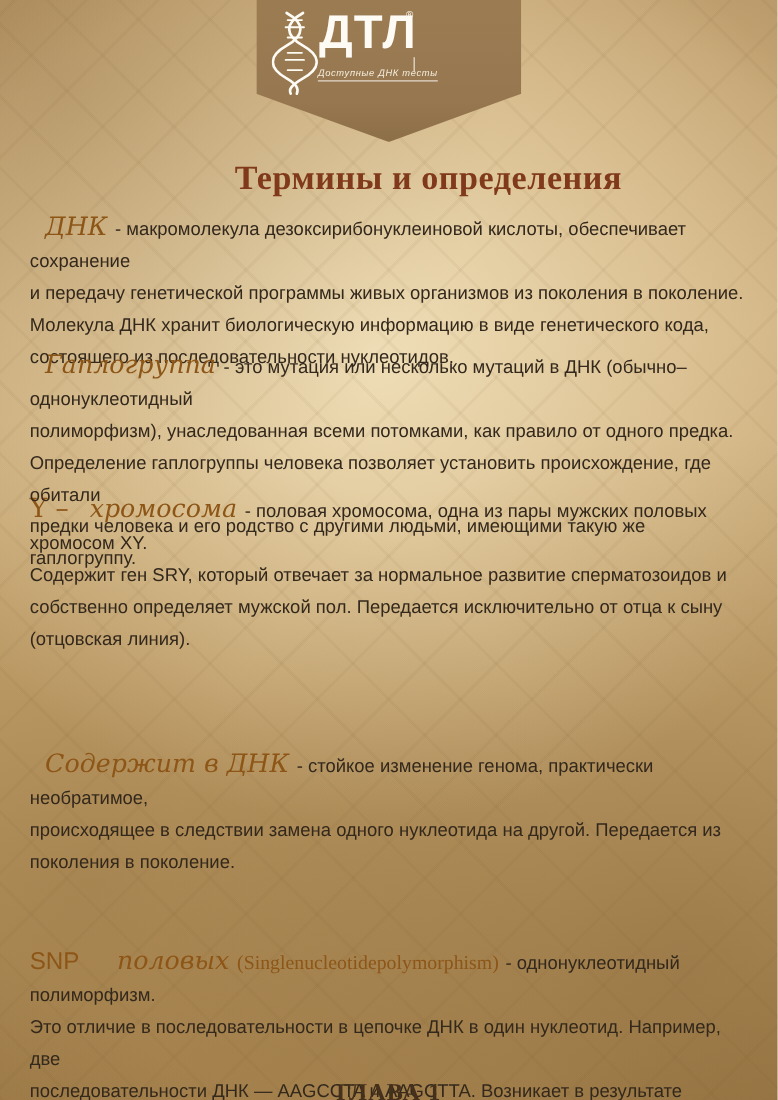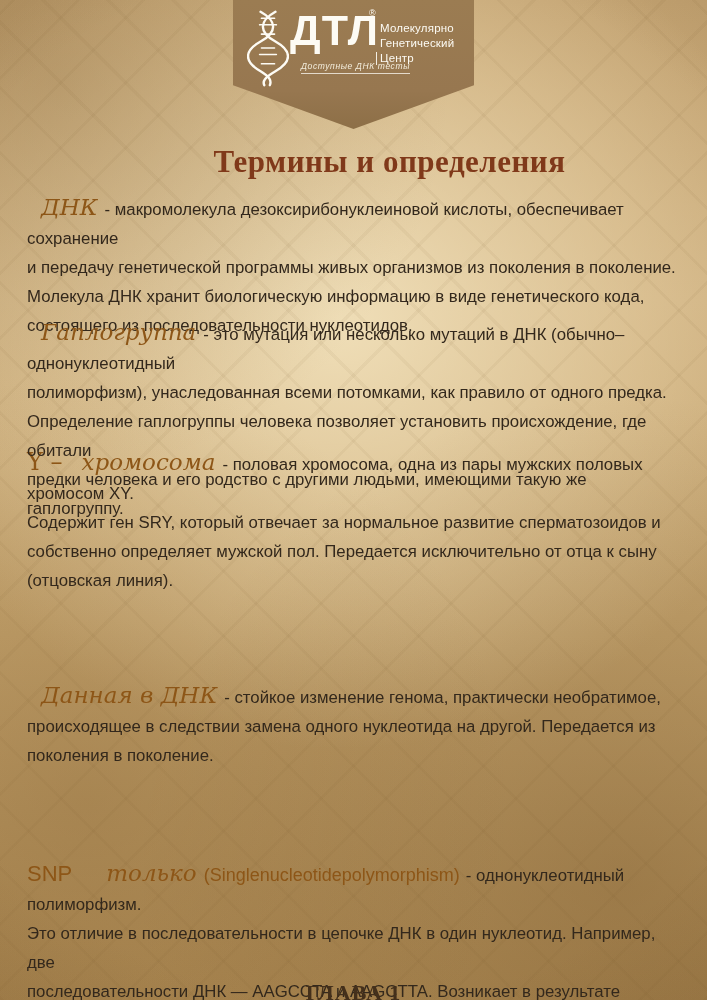--- a/index.html
+++ b/index.html
@@ -36,21 +36,21 @@
   .logo-center{
     position:absolute;left:147px;top:21px;color:#fdfbf4;
     font-size:11.5px;line-height:15px;letter-spacing:0.2px;
   }
   .logo-divider{
     position:absolute;left:143px;top:52px;width:1px;height:13px;background:rgba(253,251,244,0.9);
   }
   .logo-tagline{
     position:absolute;left:56px;top:61px;
     color:#f4eedd;font-size:8.5px;font-style:italic;letter-spacing:0.6px;
-    border-bottom:1px solid rgba(253,251,244,0.75);padding-bottom:2px;margin-left:12px;
+    border-bottom:1px solid rgba(253,251,244,0.75);padding-bottom:2px;
   }
   
   .page-title{
     position:absolute;left:0;top:144px;width:707px;text-align:center;
     font-family:"Liberation Serif",serif;font-weight:bold;
     font-size:31px;color:#80391a;letter-spacing:0.5px;padding-left:36px;
   }
   
   .section{
     position:absolute;left:27px;width:652px;
@@ -63,21 +63,21 @@
   }
   .term-serif{
     font-family:"DejaVu Serif",serif;
     font-size:24px;color:#8d5617;margin-right:5px;line-height:29px;
   }
   .term-sans{
     font-family:"Liberation Sans",sans-serif;
     font-size:22px;color:#8d5617;margin-right:20px;line-height:29px;
   }
   .term-paren{
-    font-family:Liberation Sans, sans-serif;
+    font-family:Liberation Serif, serif;
     font-size:18px;color:#8d5617;margin-right:6px;line-height:29px;
   }
   .s-dnk{top:193px;}
   .s-haplo{top:318px;}
   .s-ychrom{top:448px;}
   .s-mito{top:575px;}
   .s-mut{top:681px;}
   .s-allele{top:786px;}
   .s-snp{top:859px;}
   
@@ -93,25 +93,20 @@
 <div class="page">
 
   <div class="ribbon">
     <svg class="dna-icon" viewBox="0 0 44 84" fill="none" xmlns="http://www.w3.org/2000/svg">
       <path d="M30,3 C12,13 12,25 30,35 C48,45 48,57 30,67 C18,74 16,78 18,82" stroke="#fdfbf4" stroke-width="2.6" stroke-linecap="round"></path>
       <path d="M14,3 C32,13 32,25 14,35 C-4,45 -4,57 14,67 C24,73 26,77 24,82" stroke="#fdfbf4" stroke-width="2.6" stroke-linecap="round"></path>
       <path d="M15,10 L29,10 M13,17 L31,17 M15,27 L29,27 M15,42 L29,42 M13,49 L31,49 M15,59 L29,59" stroke="#fdfbf4" stroke-width="1.8" stroke-linecap="round"></path>
     </svg>
     <div class="logo-main">ДТЛ</div>
     <div class="logo-reg">®</div>
-    <div class="logo-center">
-      <div>Молекулярно</div>
-      <div>Генетический</div>
-      <div>Центр</div>
-    </div>
     <span class="logo-divider"></span>
     <div class="logo-tagline">Доступные ДНК тесты</div>
   </div>
 
   <div class="page-title">Термины и определения</div>
 
   <div class="section s-dnk">
     <span class="term-script">ДНК</span><span class="body-text">- макромолекула дезоксирибонуклеиновой кислоты, обеспечивает сохранение
 и передачу генетической программы живых организмов из поколения в поколение.
 Молекула ДНК хранит биологическую информацию в виде генетического кода,
@@ -127,28 +122,28 @@
 
   <div class="section s-haplo">
     <span class="term-script">Гаплогруппа</span><span class="body-text">- это мутация или несколько мутаций в ДНК (обычно–однонуклеотидный
 полиморфизм), унаследованная всеми потомками, как правило от одного предка.
 Определение гаплогруппы человека позволяет установить происхождение, где обитали
 предки человека и его родство с другими людьми, имеющими такую же гаплогруппу.</span>
   </div>
 
 
   <div class="section s-mut">
-    <span class="term-script">Данная в ДНК</span><span class="body-text">- стойкое изменение генома, практически необратимое,
+    <span class="term-script">Содержит в ДНК</span><span class="body-text">- стойкое изменение генома, практически необратимое,
 происходящее в следствии замена одного нуклеотида на другой. Передается из
 поколения в поколение.</span>
   </div>
 
 
   <div class="section s-snp">
-    <span class="term-sans">SNP</span><span class="term-script">только</span><span class="term-paren">(Singlenucleotidepolymorphism)</span><span class="body-text">- однонуклеотидный полиморфизм.
+    <span class="term-sans">SNP</span><span class="term-script">половых</span><span class="term-paren">(Singlenucleotidepolymorphism)</span><span class="body-text">- однонуклеотидный полиморфизм.
 Это отличие в последовательности в цепочке ДНК в один нуклеотид. Например, две
 последовательности ДНК — AAGCCTA и AAGCTTA. Возникает в результате точечных
 мутаций.</span>
   </div>
 
   <div class="chapter">ГЛАВА 1</div>
 
 </div>
 
 </body></html>

